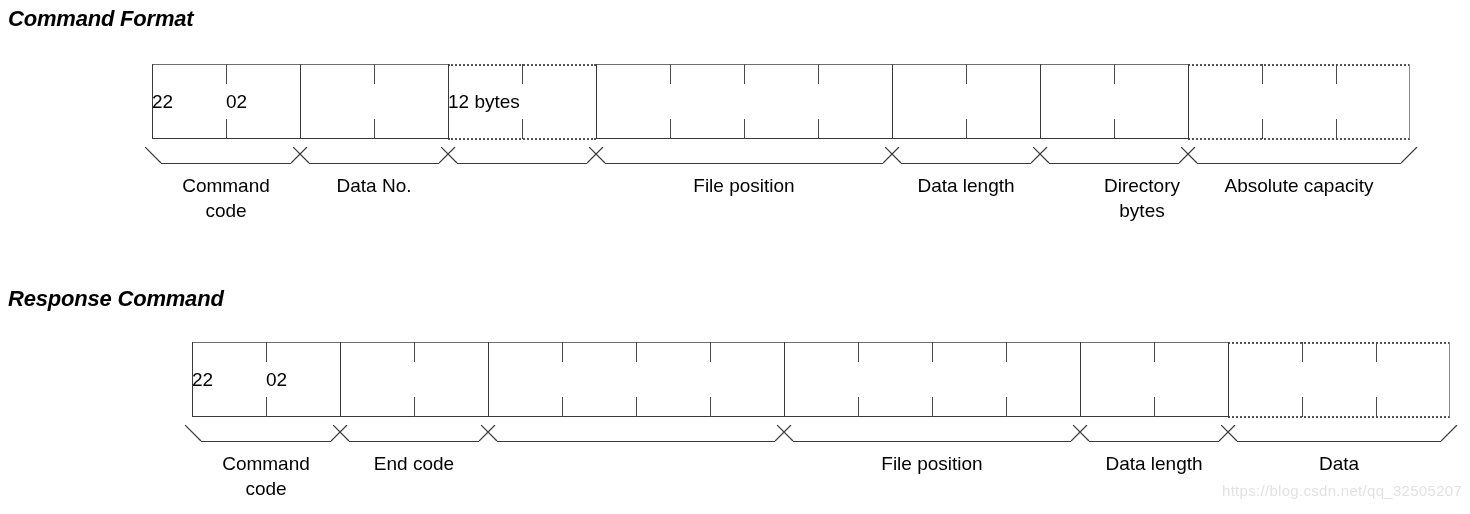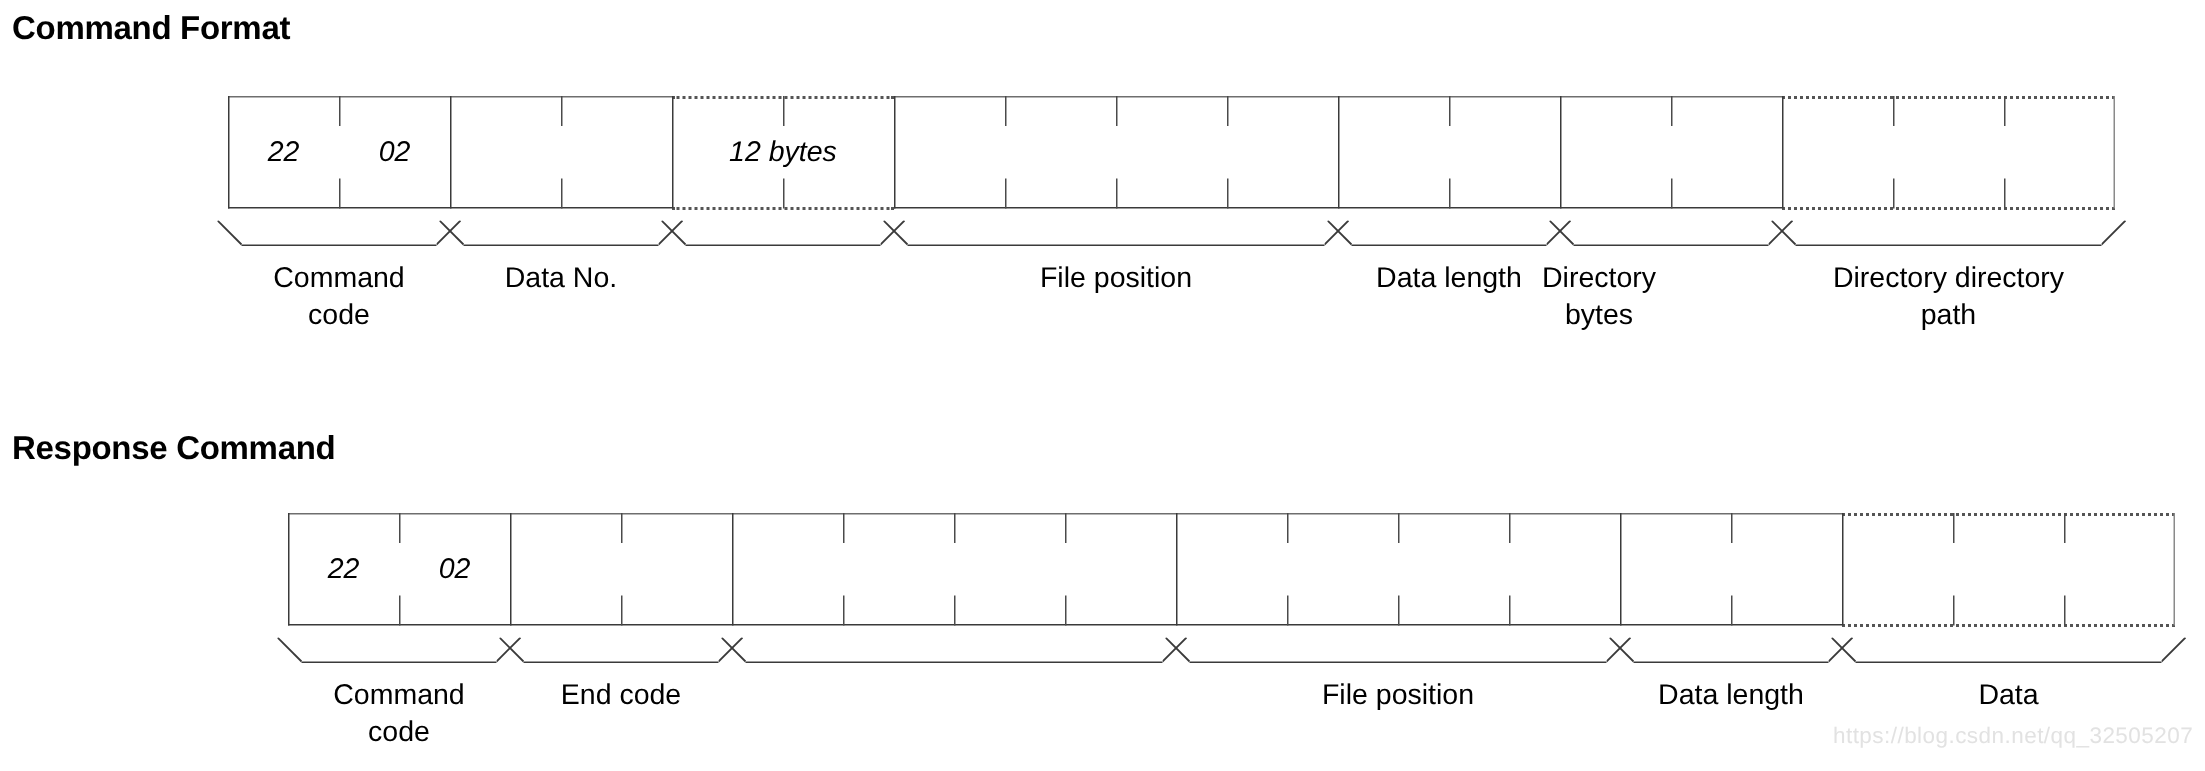--- a/index.html
+++ b/index.html
@@ -5,41 +5,41 @@
   html,body{margin:0;padding:0;}
   body{
     width:1470px;height:514px;background:#ffffff;
     font-family:"Liberation Sans","DejaVu Sans",sans-serif;
     color:#000;overflow:hidden;position:relative;
   }
   .canvas{position:absolute;left:0;top:0;width:1470px;height:514px;}
 
   .section-title{
     position:absolute;font-size:22px;font-weight:bold;
-    letter-spacing:-0.2px;white-space:nowrap;
+    letter-spacing:-0.2px;white-space:nowrap;font-style:italic;
   }
 
   
   .packet{position:absolute;height:75px;}
   
   .vline{position:absolute;top:0;width:1px;height:75px;background:#3a3a3a;}
   .vline.light{background:#8a8a8a;}
   
   .tick-t{position:absolute;top:0;width:1px;height:20px;background:#4a4a4a;}
   .tick-b{position:absolute;bottom:0;width:1px;height:20px;background:#4a4a4a;}
 
   .hline{position:absolute;height:1px;background:#6e6e6e;}
   .hline.dark{background:#3a3a3a;}
   .hline-dotted{
     position:absolute;height:0;border-top:2px dotted #555;
   }
 
   .cell-label{
     position:absolute;top:0;height:96px;line-height:75px;
-    font-size:19px;text-align:center;white-space:nowrap;font-style:italic;
+    font-size:19px;text-align:left;white-space:nowrap;
   }
 
   
   .braces{position:absolute;}
   .brace-line{position:absolute;height:1px;background:#3a3a3a;}
   .grp-label{
     position:absolute;text-align:center;font-size:19px;
     line-height:25px;white-space:normal;
   }
 
@@ -150,34 +150,33 @@
         <div class="grp-label" style="left: 718px; top: 26px; width: 192px;">
           <div>Data length</div>
         </div>
         <div class="brace-line" style="left: 896.8px; top: 16px; width: 130.4px;"></div>
         <svg width="18" height="18" style="position: absolute; left: 880.8px; top: 0px;">
           <line x1="0" y1="0" x2="16" y2="16" stroke="#3a3a3a" stroke-width="1.2"></line>
         </svg>
         <svg width="18" height="18" style="position: absolute; left: 1026.72px; top: 0px;">
           <line x1="0" y1="16" x2="16" y2="0" stroke="#3a3a3a" stroke-width="1.2"></line>
         </svg>
-        <div class="grp-label" style="left: 818px; top: 26px; width: 192px;">
+        <div class="grp-label" style="left: 894px; top: 26px; width: 192px;">
           <div>Directory</div>
           <div>bytes</div>
         </div>
         <div class="brace-line" style="left: 1044.8px; top: 16px; width: 204.4px;"></div>
         <svg width="18" height="18" style="position: absolute; left: 1028.8px; top: 0px;">
           <line x1="0" y1="0" x2="16" y2="16" stroke="#3a3a3a" stroke-width="1.2"></line>
         </svg>
         <svg width="18" height="18" style="position: absolute; left: 1248.72px; top: 0px;">
           <line x1="0" y1="16" x2="16" y2="0" stroke="#3a3a3a" stroke-width="1.2"></line>
         </svg>
         <div class="grp-label" style="left: 1014px; top: 26px; width: 266px;">
-          <div>Directory directory</div>
-          <div>path</div>
+          <div>Absolute capacity</div>
         </div>
       </div>
       <div class="section-title" style="left: 8px; top: 286px;">Response Command</div>
       <div class="packet" style="left: 192px; top: 342px; width: 1258px;">
         <div class="hline" style="left: 0px; top: 0px; width: 148px;"></div>
         <div class="hline dark" style="left: 0px; top: 74px; width: 148px;"></div>
         <div class="tick-t" style="left: 74px;"></div>
         <div class="tick-b" style="left: 74px;"></div>
         <div class="hline" style="left: 148px; top: 0px; width: 148px;"></div>
         <div class="hline dark" style="left: 148px; top: 74px; width: 148px;"></div>

